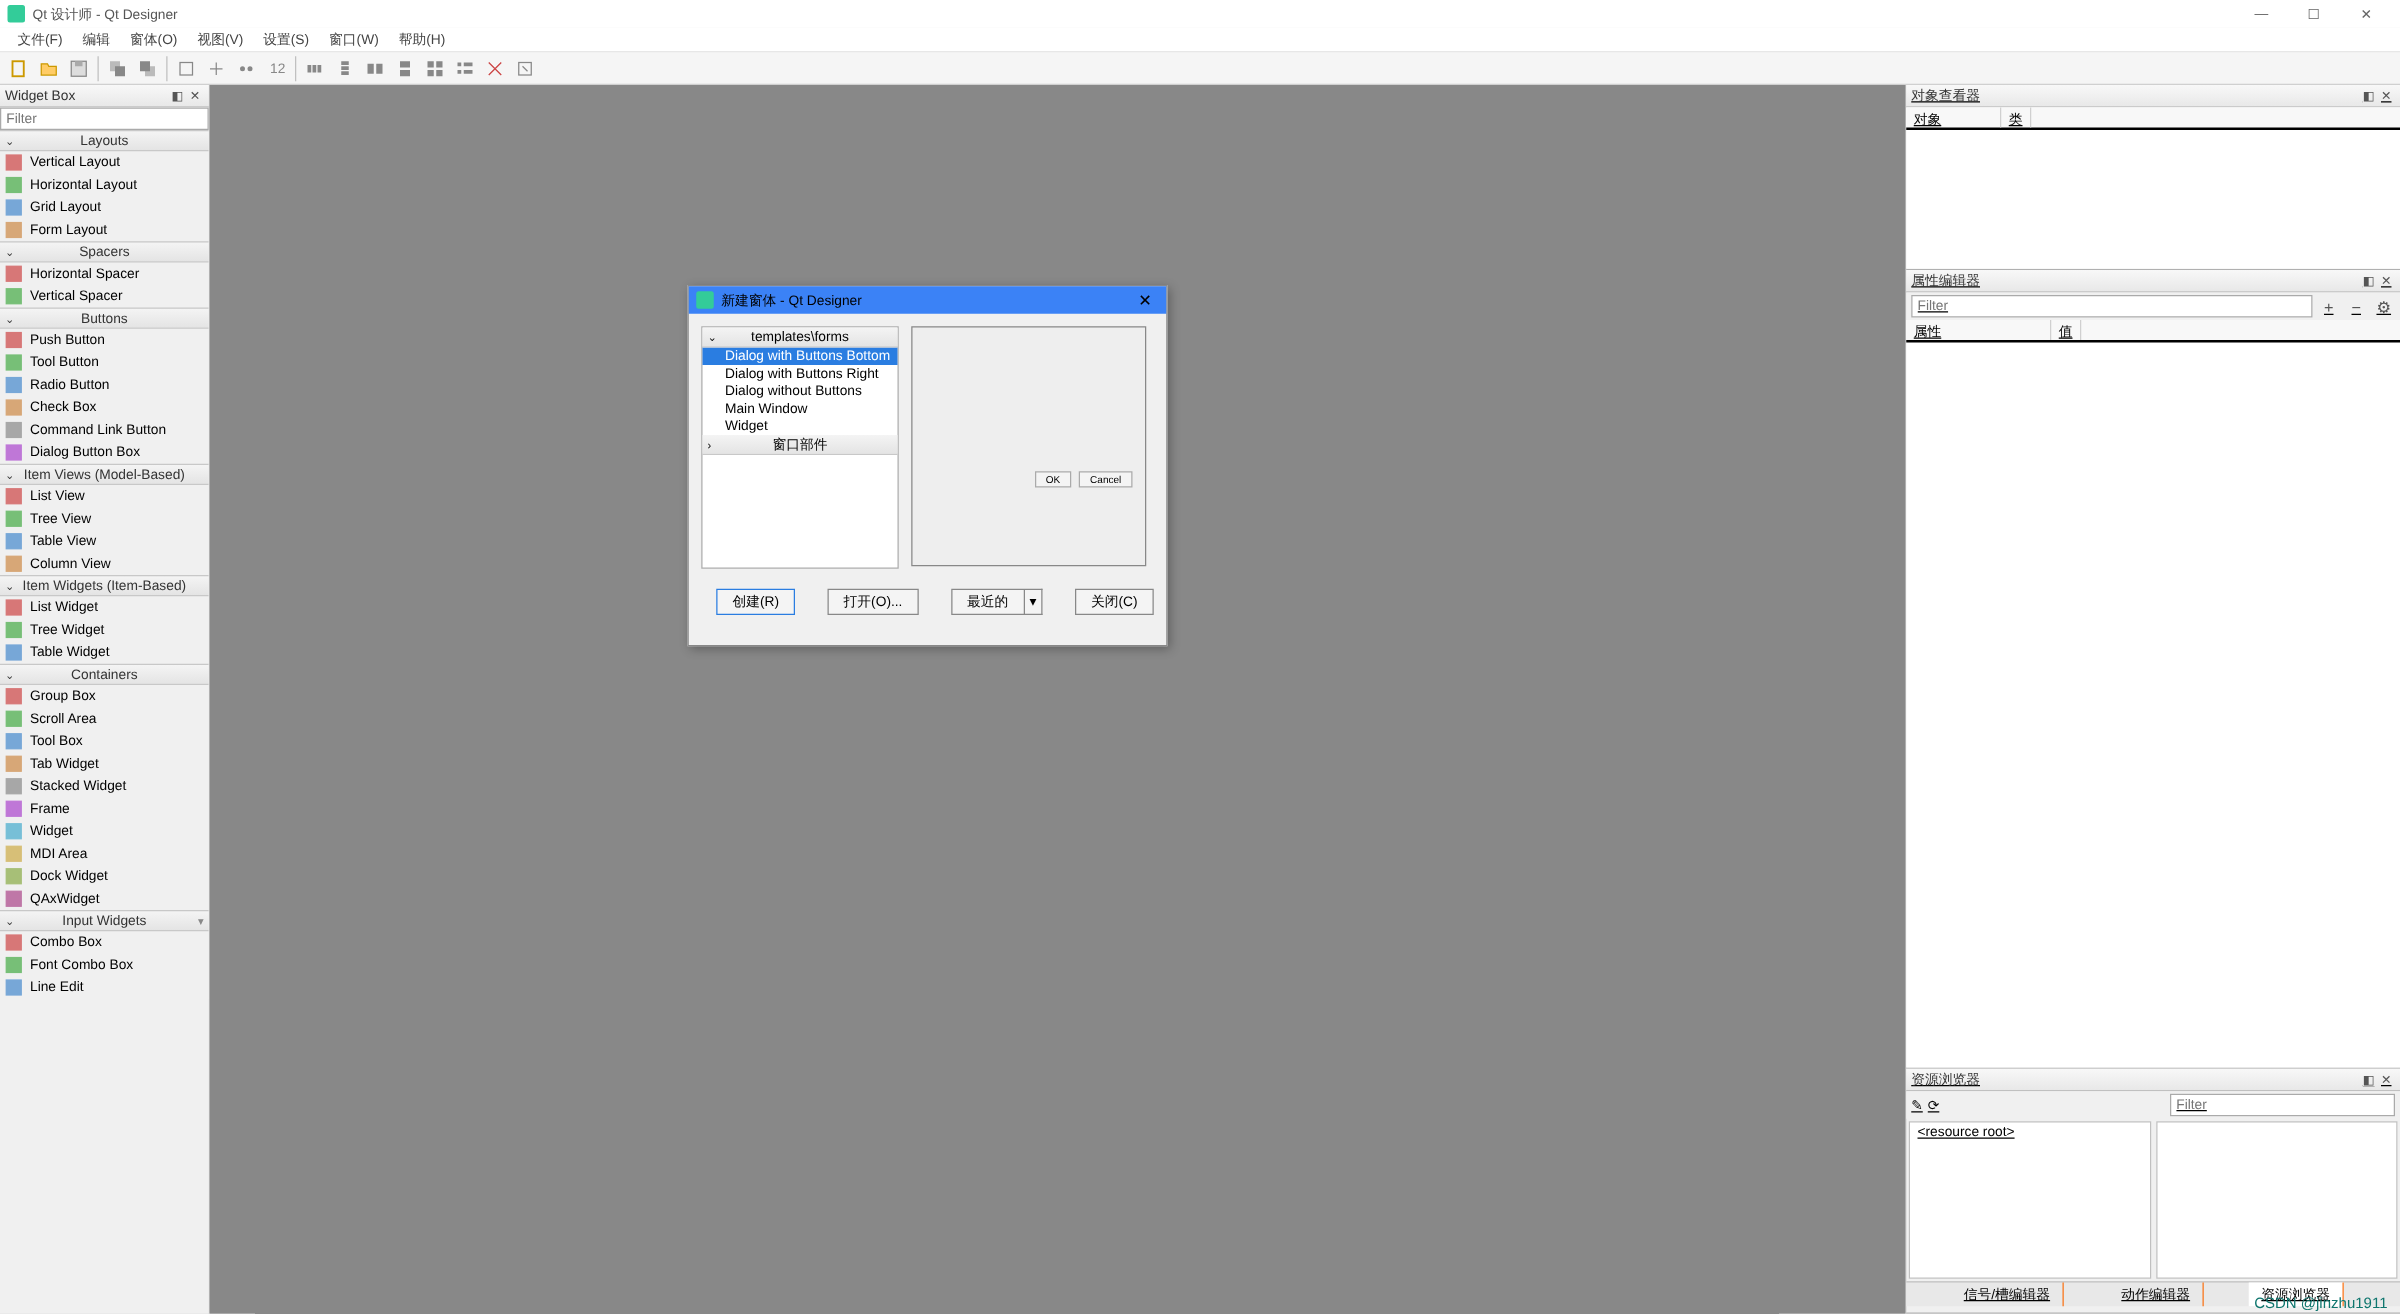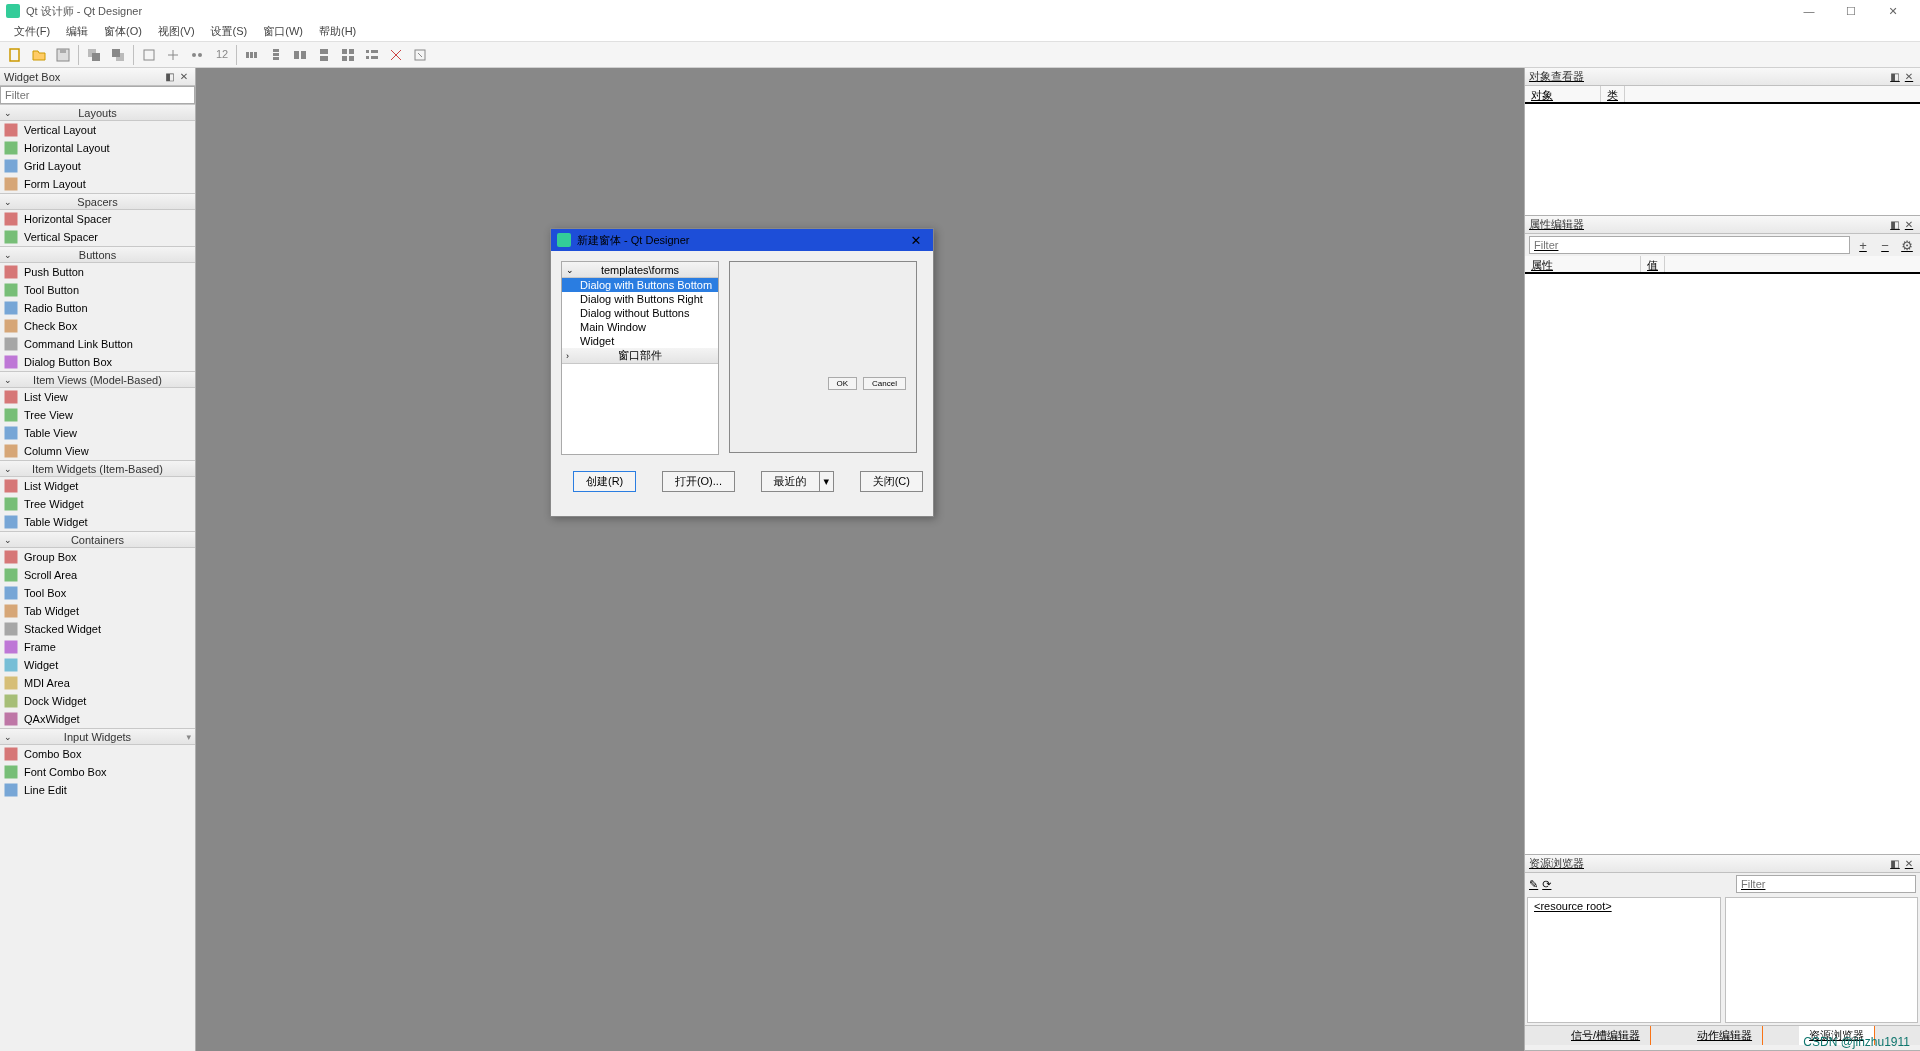--- a/index.html
+++ b/index.html
@@ -18,21 +18,21 @@
 
 .toolbar { height: 26px; background: #f5f5f5; border-bottom: 1px solid #d0d0d0; display: flex; align-items: center; padding: 0 4px; gap: 2px; }
 .toolbar .tbtn { width: 22px; height: 22px; border: 1px solid transparent; display: flex; align-items: center; justify-content: center; }
 .toolbar .tbtn svg { width: 16px; height: 16px; }
 .toolbar .sep { width: 1px; height: 20px; background: #c0c0c0; margin: 0 2px; }
 
 
 .main { display: flex; height: calc(100% - 68px); }
 
 
-.widgetbox { width: 196px; background: #f0f0f0; display: flex; flex-direction: column; border-right: 1px solid #b0b0b0; }
+.widgetbox { width: 168px; background: #f0f0f0; display: flex; flex-direction: column; border-right: 1px solid #b0b0b0; }
 .panel-title { height: 18px; background: linear-gradient(#f8f8f8,#e8e8e8); border-bottom: 1px solid #c0c0c0; display: flex; align-items: center; padding: 0 4px; font-size: 11px; color: #333; }
 .panel-title .spacer { flex: 1; }
 .panel-title .pbtn { width: 14px; height: 14px; display: flex; align-items: center; justify-content: center; font-size: 10px; color: #555; }
 .filter-input { width: 100%; height: 18px; border: 1px solid #aaa; background: #fff; padding: 0 4px; font-size: 11px; }
 .wb-list { flex: 1; overflow-y: auto; background: #f0f0f0; }
 .wb-cat { height: 17px; background: linear-gradient(#f4f4f4,#e4e4e4); border-top: 1px solid #c8c8c8; border-bottom: 1px solid #c8c8c8; display: flex; align-items: center; justify-content: center; font-size: 11px; color: #333; position: relative; }
 .wb-cat .chev { position: absolute; left: 4px; font-size: 9px; }
 .wb-cat .scroll { position: absolute; right: 4px; font-size: 9px; color: #888; }
 .wb-item { height: 18px; display: flex; align-items: center; padding-left: 4px; background: #f0f0f0; gap: 6px; }
 .wb-item .wicon { width: 14px; height: 14px; flex-shrink: 0; }
@@ -51,21 +51,21 @@
 .prop-toolbar .ibtn { width: 18px; height: 18px; display: flex; align-items: center; justify-content: center; font-size: 13px; color: #555; }
 .res-toolbar { height: 22px; display: flex; align-items: center; padding: 0 4px; gap: 4px; background: #f0f0f0; }
 .res-body { display: flex; height: 130px; }
 .res-body .col { flex: 1; border: 1px solid #c0c0c0; background: #fff; margin: 2px; padding: 2px 6px; }
 .tab-strip { height: 20px; display: flex; background: #e8e8e8; border-top: 1px solid #c0c0c0; }
 .tab-strip div { padding: 2px 10px; border-right: 1px solid #f97316; font-size: 11px; margin-left: 36px; }
 .tab-strip .active { background: #fff; }
 
 
 .dialog { position: absolute; left: 550px; top: 228px; width: 384px; background: #f0f0f0; border: 1px solid #888; box-shadow: 2px 2px 8px rgba(0,0,0,0.3); }
-.dialog .dlg-title { height: 22px; background: #1d4ed8; display: flex; align-items: center; padding: 0 6px; }
+.dialog .dlg-title { height: 22px; background: #3b82f6; display: flex; align-items: center; padding: 0 6px; }
 .dialog .dlg-title .app-icon { width: 14px; height: 14px; background: #3c9; border-radius: 2px; margin-right: 6px; }
 .dialog .dlg-title .spacer { flex: 1; }
 .dialog .dlg-title .close { width: 22px; height: 20px; display: flex; align-items: center; justify-content: center; font-size: 13px; }
 .dialog .dlg-body { display: flex; padding: 10px; gap: 10px; }
 .dialog .tree { width: 158px; border: 1px solid #aaa; background: #fff; font-size: 11px; }
 .dialog .tree-cat { height: 16px; background: linear-gradient(#f4f4f4,#e4e4e4); border-bottom: 1px solid #c8c8c8; display: flex; align-items: center; justify-content: center; position: relative; }
 .dialog .tree-cat .chev { position: absolute; left: 4px; font-size: 9px; }
 .dialog .tree-item { padding: 1px 0 1px 18px; }
 .dialog .tree-item.sel { background: #2a7de1; color: #fff; }
 .dialog .preview { width: 188px; }

